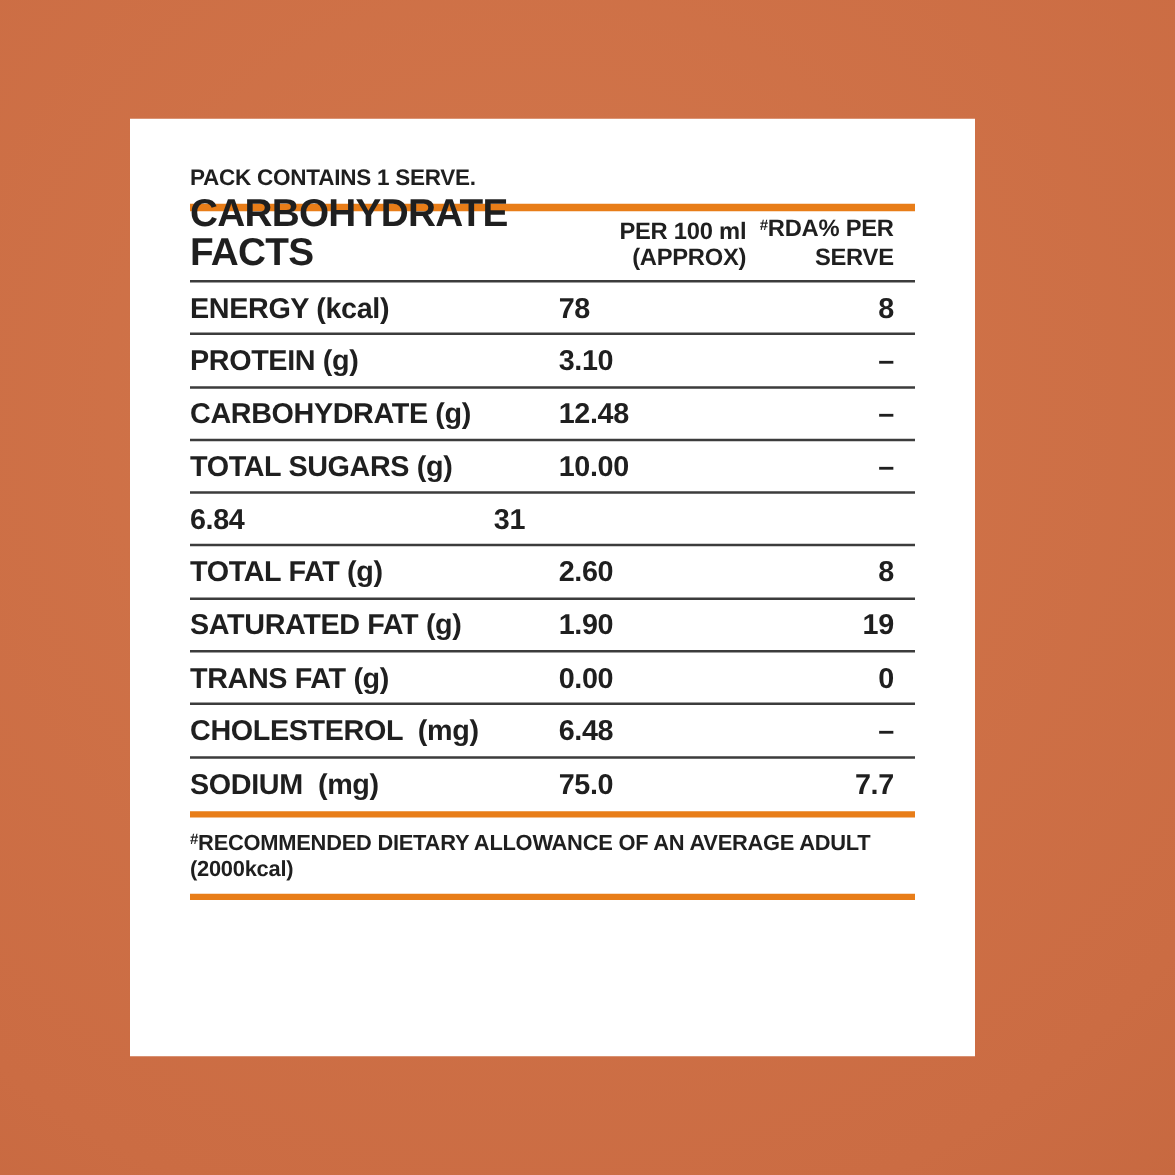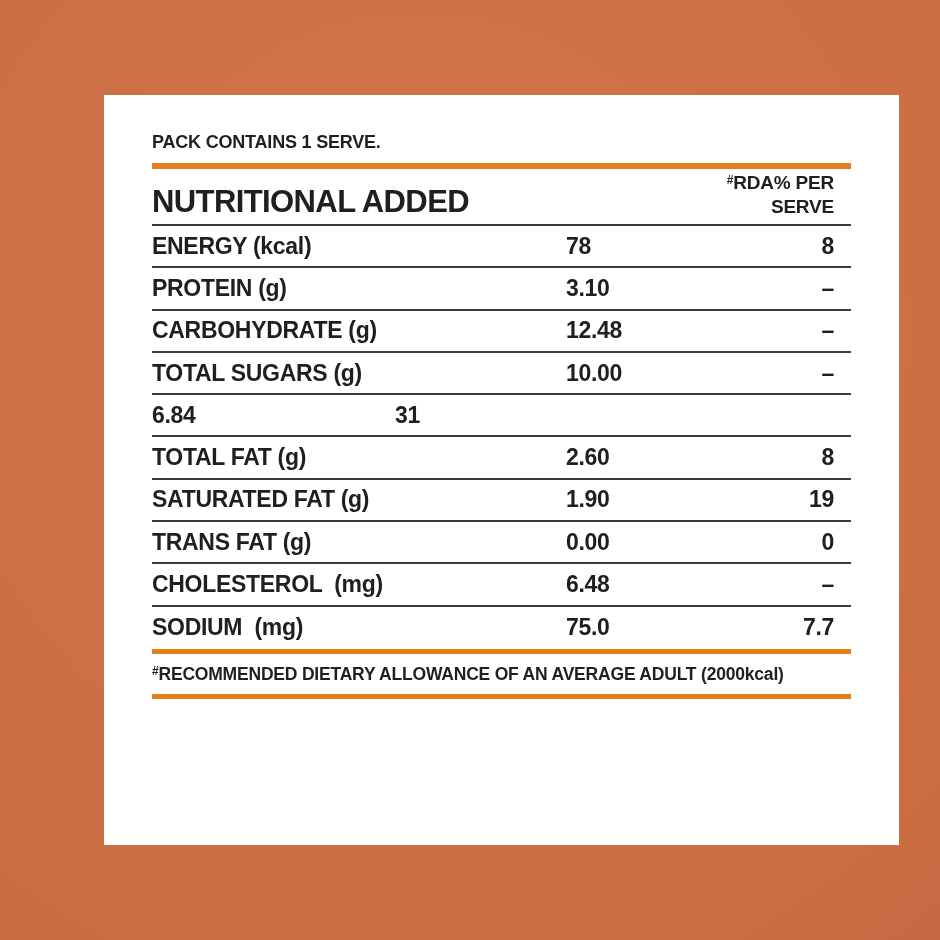--- a/index.html
+++ b/index.html
@@ -13,21 +13,21 @@
   body {
     background: radial-gradient(130% 130% at 45% 35%,
                 var(--background_center, #d2764b) 0%,
                 #cb6c43 55%,
                 var(--background_edge, #bb5f38) 100%);
   }
   .card {
     position: absolute;
     left: 104px;
     top: 95px;
-    width: 795px;
+    width: 676px;
     height: 750px;
     background: var(--card_background, #ffffff);
     padding: 37px 48px 0 48px;
     box-sizing: border-box;
     color: var(--text, #1f1f1f);
   }
   .pack-note {
     font-size: 18px;
     font-weight: 700;
     letter-spacing: -0.2px;
@@ -104,21 +104,25 @@
 </head>
 <body>
 
 <div class="card">
 
   <div class="pack-note">PACK CONTAINS 1 SERVE.</div>
 
   <div class="rule"></div>
 
   <div class="thead">
-    <div class="title">NUTRITIONAL ADDED</div>
+    <div class="title">CARBOHYDRATE FACTS</div>
+    <div class="col-head c2">
+      <div>PER 100 ml</div>
+      <div>(APPROX)</div>
+    </div>
     <div class="col-head c3">
       <div><span class="sup">#</span><span>RDA% PER</span></div>
       <div>SERVE</div>
     </div>
   </div>
 
   <div>
     <div class="row">
       <span class="lbl">ENERGY (kcal)</span>
       <span class="v2">78</span>

